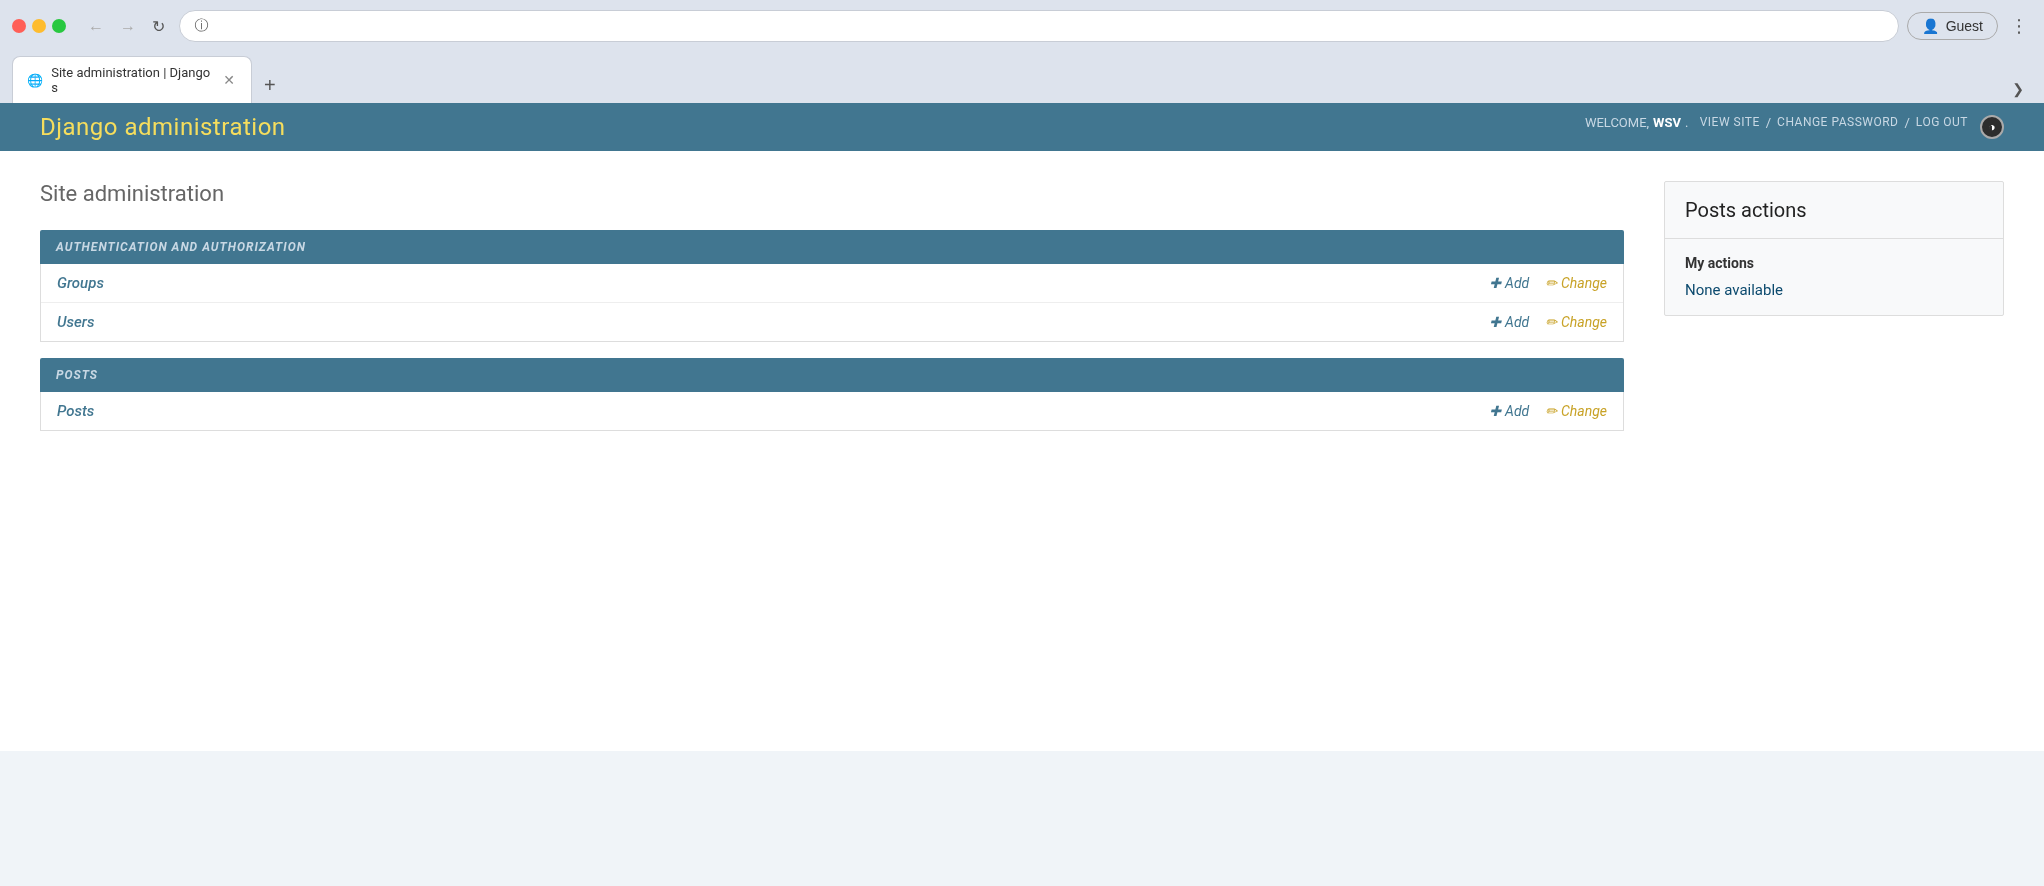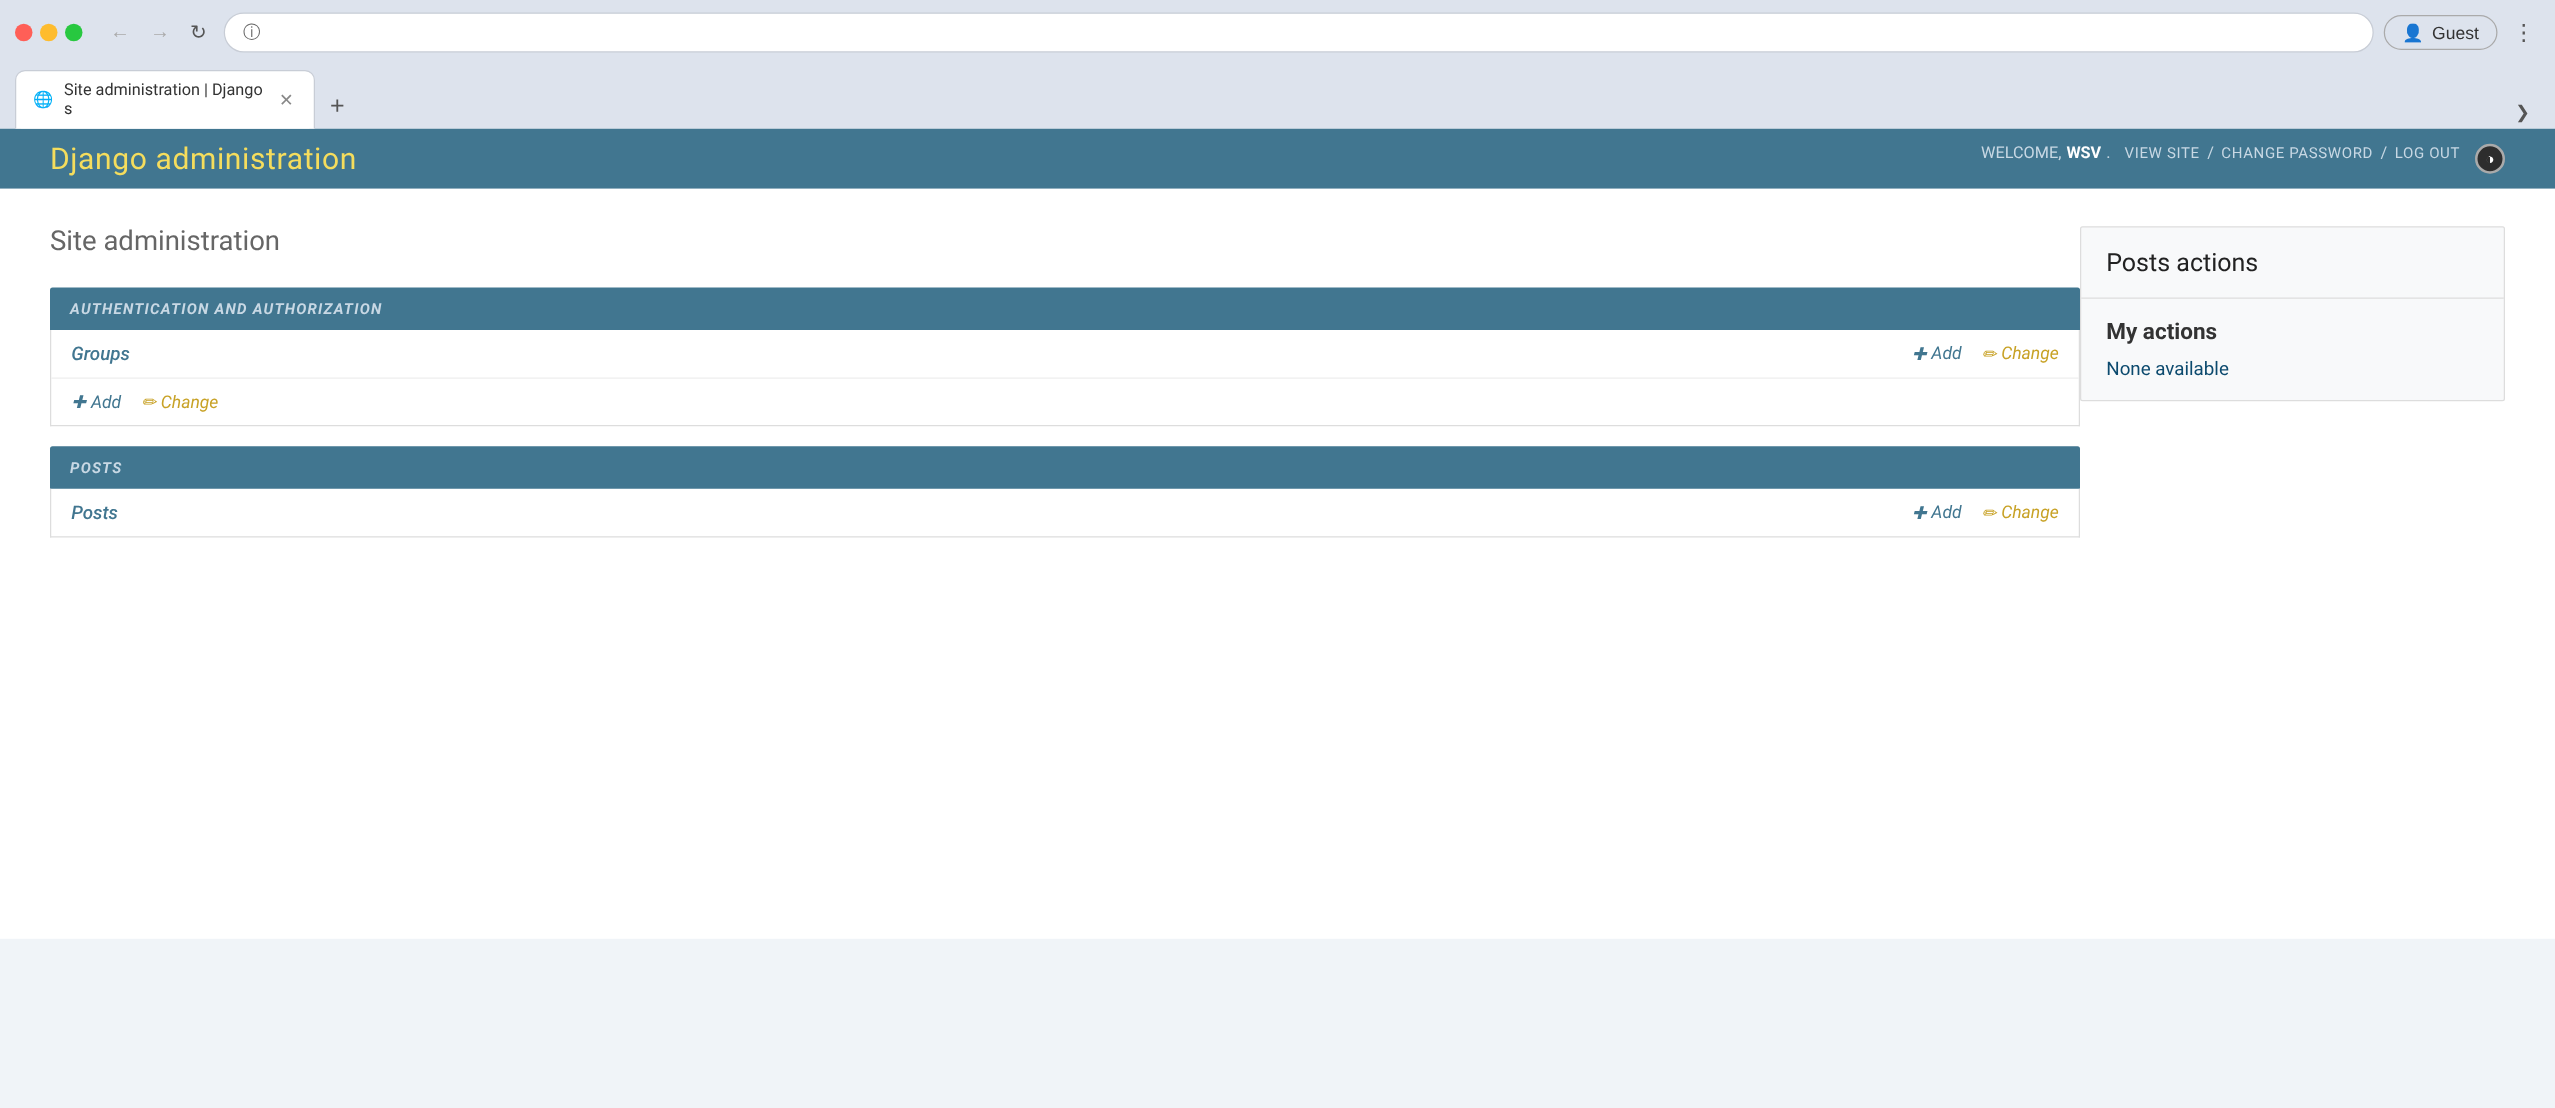--- a/index.html
+++ b/index.html
@@ -218,20 +218,21 @@
       color: white;
       font-size: 12px;
     }
 
     
     .main-content {
       background: white;
       min-height: 600px;
       padding: 30px 40px;
       display: flex;
+      gap: 40px;
     }
 
     .content-left {
       flex: 1;
     }
 
     .page-title {
       font-size: 22px;
       color: #666;
       font-weight: 400;
@@ -317,21 +318,21 @@
       font-size: 20px;
       color: #222;
       font-weight: 400;
     }
 
     .recent-actions-body {
       padding: 16px 20px;
     }
 
     .my-actions-label {
-      font-size: 18px;
+      font-size: 14px;
       font-weight: bold;
       color: #333;
       margin-bottom: 10px;
     }
 
     .none-available {
       font-size: 15px;
       color: #0c4a6e;
     }
   </style>
@@ -411,20 +412,21 @@
               <span>Add</span>
             </a>
             <a href="#" class="action-link change">
               <span class="action-icon">✏</span>
               <span>Change</span>
             </a>
           </div>
         </div>
 
         <div class="model-row">
+          <a href="#" class="model-name">Users</a>
           <div class="model-actions">
             <a href="#" class="action-link add">
               <span class="action-icon">✚</span>
               <span>Add</span>
             </a>
             <a href="#" class="action-link change">
               <span class="action-icon">✏</span>
               <span>Change</span>
             </a>
           </div>

